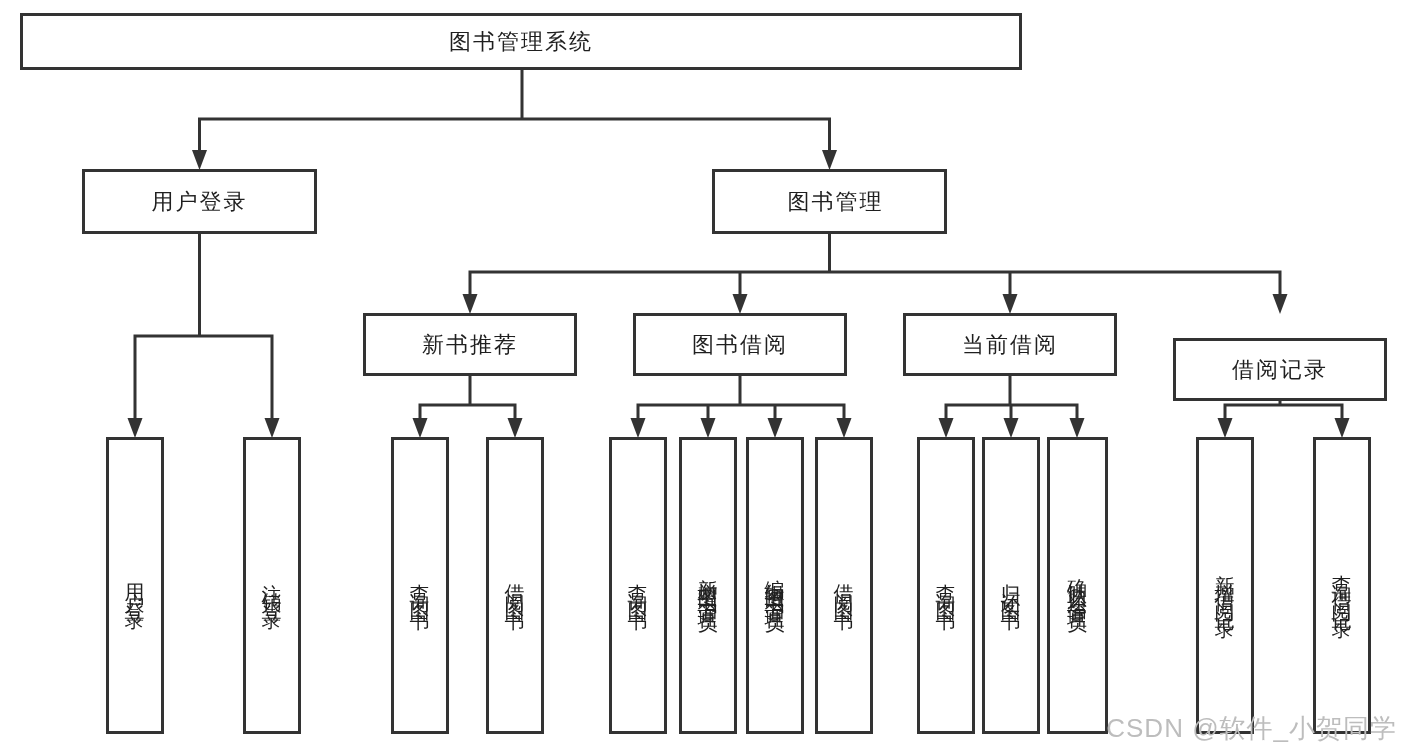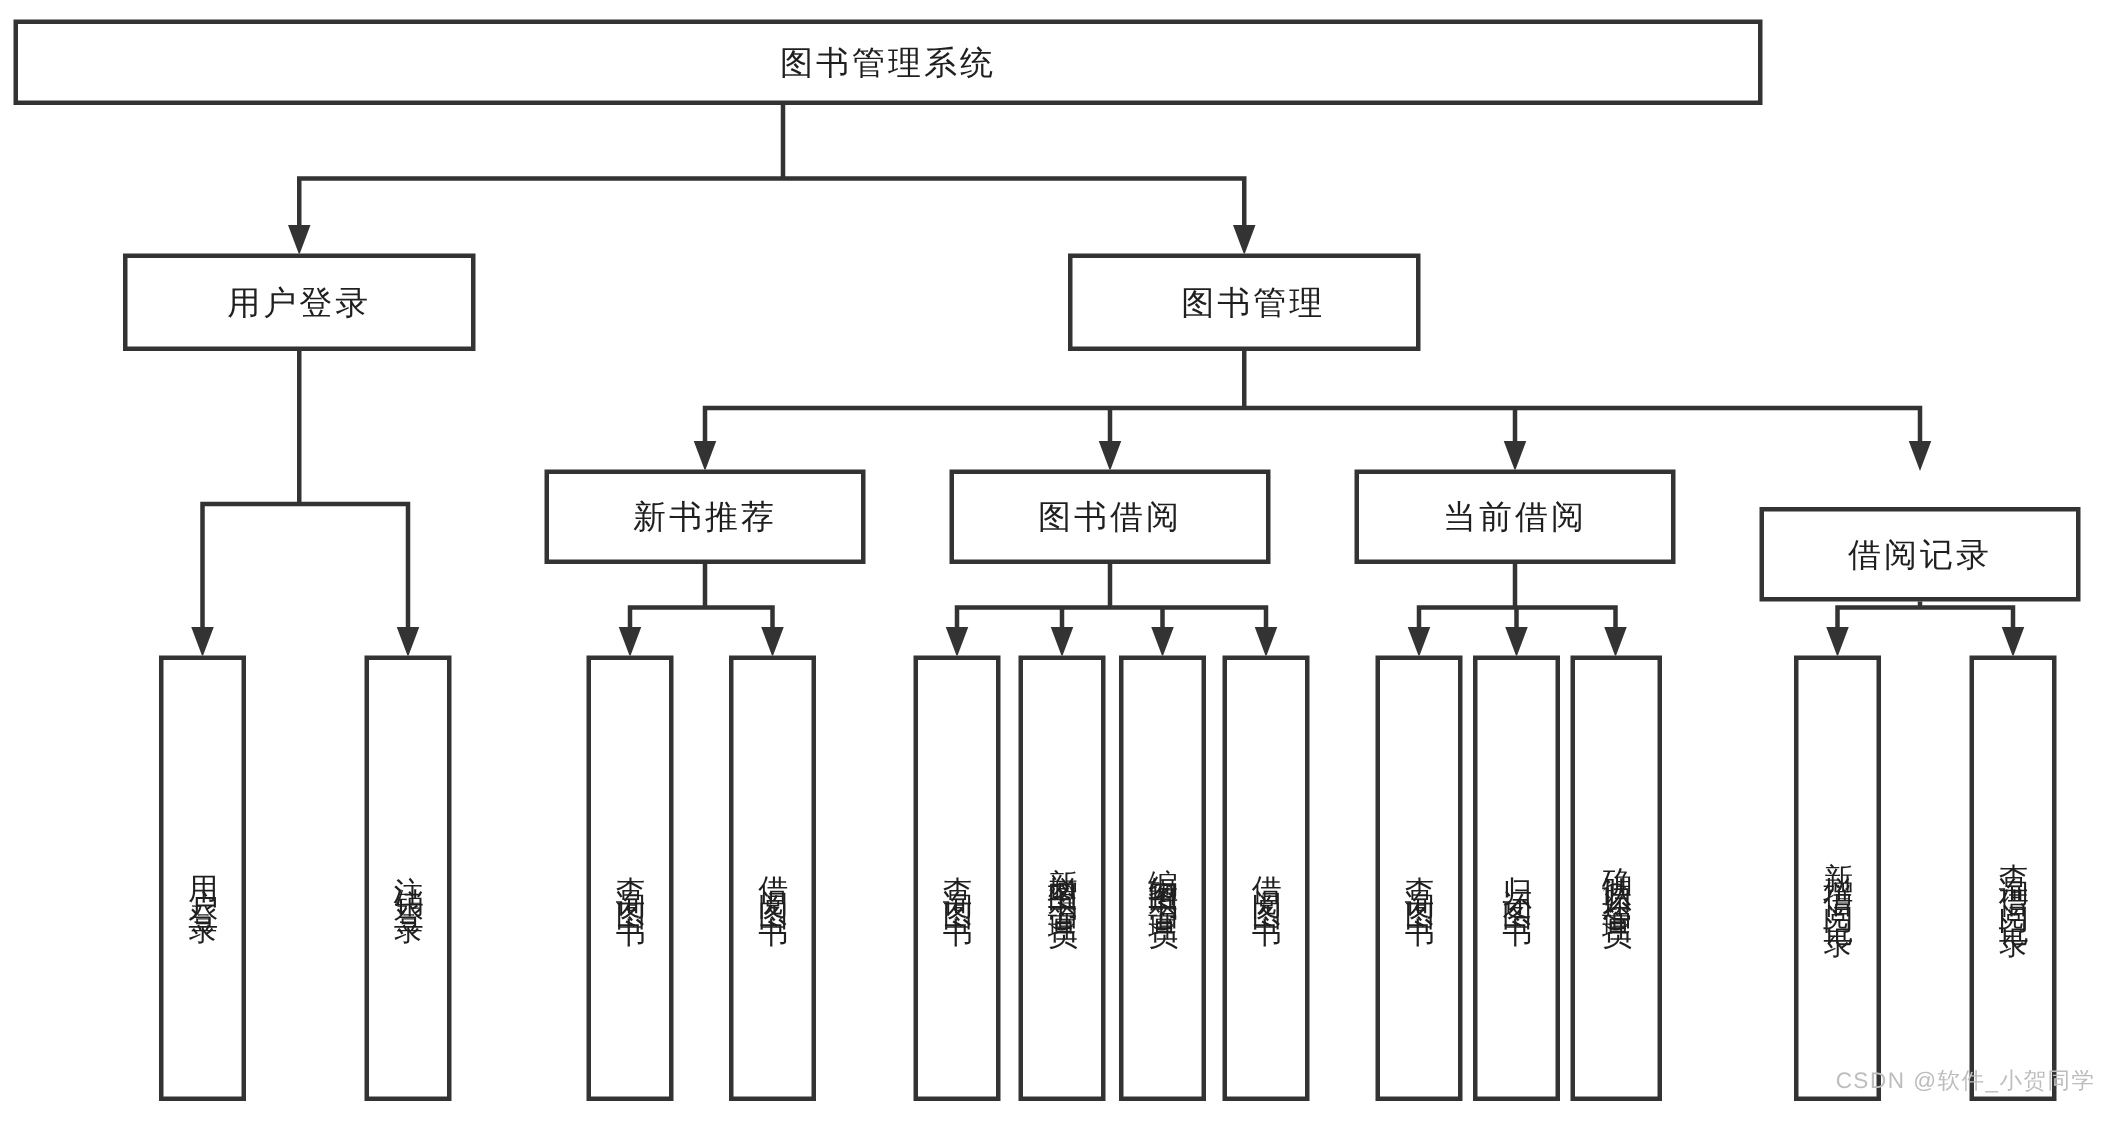--- a/index.html
+++ b/index.html
@@ -34,21 +34,21 @@
     text-orientation:mixed;
     font-size:20px;
     letter-spacing:9px;
     line-height:1;
     white-space:nowrap;
   }
   .leaf.long span{letter-spacing:5px;}
   .watermark{
     position:absolute;
     right:8px;top:711px;
-    font-size:15px;
+    font-size:26px;
     color:var(--watermark-text);
     letter-spacing:1px;
     white-space:nowrap;
   }
 </style>
 </head>
 <body>
 
 <div class="canvas">
 
@@ -88,21 +88,21 @@
       <polygon points="1003.5,418 1018.5,418 1011,438"></polygon>
       <polygon points="1069.5,418 1084.5,418 1077,438"></polygon>
     </g>
     <g>
       <path d="M1280 376 V406 M1223.5 405 H1343.5 M1225 405 V420 M1342 405 V420"></path>
       <polygon points="1217.5,418 1232.5,418 1225,438"></polygon>
       <polygon points="1334.5,418 1349.5,418 1342,438"></polygon>
     </g>
   </svg>
 
-  <div class="box" style="left:9px;top:13px;width:1166px;height:57px;text-align:center;">
+  <div class="box" style="left:20px;top:13px;width:1002px;height:57px;text-align:center;">
     <span class="h-label">图书管理系统</span>
   </div>
 
   <div class="box" style="left:82px;top:169px;width:235px;height:65px;">
     <span class="h-label">用户登录</span>
   </div>
   <div class="box" style="left:712px;top:169px;width:235px;height:65px;padding-left:12px;">
     <span class="h-label">图书管理</span>
   </div>
 

